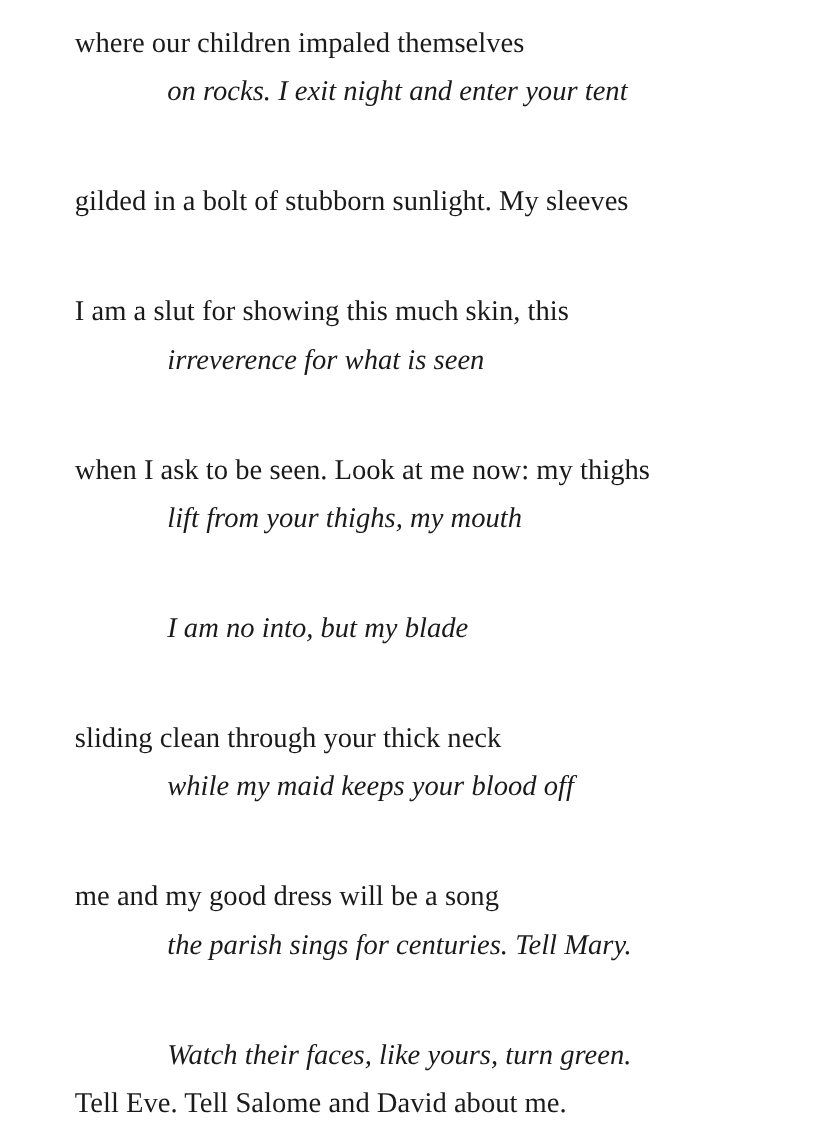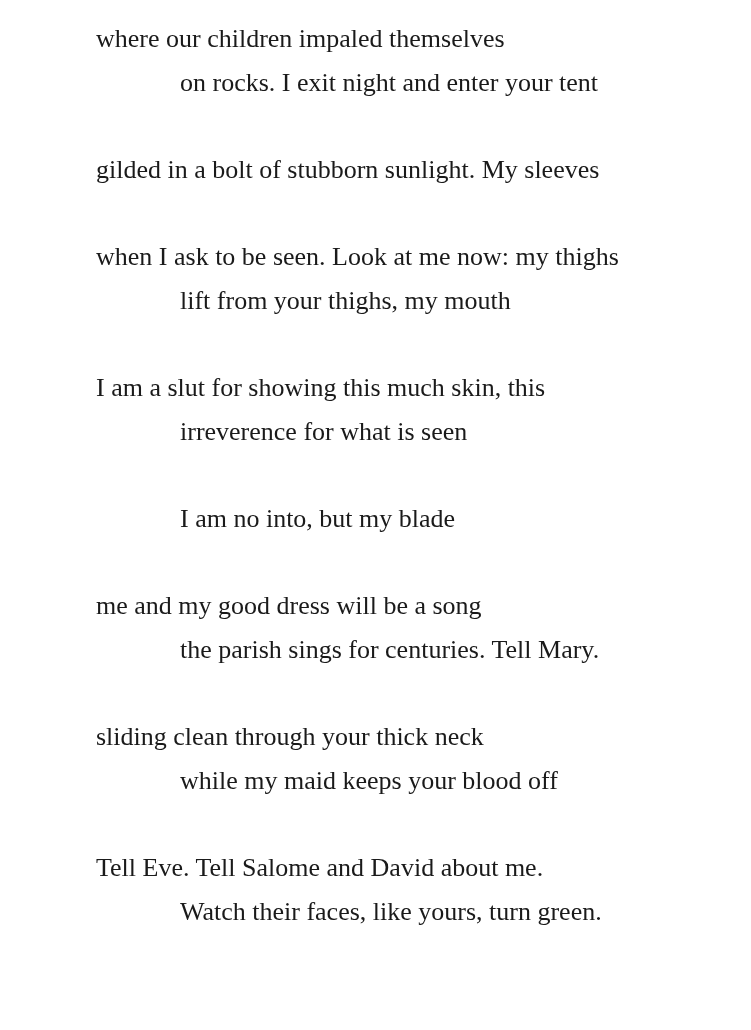--- a/index.html
+++ b/index.html
@@ -10,65 +10,66 @@
   body {
     width: 751px;
     height: 1030px;
     overflow: hidden;
     font-family: "Liberation Serif", "DejaVu Serif", serif;
   }
   .poem-page {
     box-sizing: border-box;
     width: 751px;
     height: 1030px;
-    padding: 17px 40px 8px 96px;
+    padding: 17px 40px 8px 68px;
     color: #1a1a1a;
   }
   .couplet + .couplet {
-    margin-top: 43px;
+    margin-top: 56px;
   }
   .line {
     font-size: 26px;
     line-height: 44px;
     white-space: nowrap;
     letter-spacing: 0;
   }
   .line.indented {
     padding-left: 84px;
+    font-style: italic;
   }
 </style>
 </head>
 <body>
 
 <div class="poem-page">
   <div>
       <div class="couplet">
         <div class="line first">where our children impaled themselves</div>
         <div class="line indented">on rocks. I exit night and enter your tent</div>
       </div>
       <div class="couplet">
         <div class="line first">gilded in a bolt of stubborn sunlight. My sleeves</div>
       </div>
       <div class="couplet">
+        <div class="line first">I am a slut for showing this much skin, this</div>
+        <div class="line indented">irreverence for what is seen</div>
+      </div>
+      <div class="couplet">
         <div class="line first">when I ask to be seen. Look at me now: my thighs</div>
         <div class="line indented">lift from your thighs, my mouth</div>
       </div>
       <div class="couplet">
-        <div class="line first">I am a slut for showing this much skin, this</div>
-        <div class="line indented">irreverence for what is seen</div>
+        <div class="line indented">I am no into, but my blade</div>
       </div>
       <div class="couplet">
-        <div class="line indented">I am no into, but my blade</div>
+        <div class="line first">sliding clean through your thick neck</div>
+        <div class="line indented">while my maid keeps your blood off</div>
       </div>
       <div class="couplet">
         <div class="line first">me and my good dress will be a song</div>
         <div class="line indented">the parish sings for centuries. Tell Mary.</div>
       </div>
       <div class="couplet">
-        <div class="line first">sliding clean through your thick neck</div>
-        <div class="line indented">while my maid keeps your blood off</div>
-      </div>
-      <div class="couplet">
+        <div class="line indented">Watch their faces, like yours, turn green.</div>
         <div class="line first">Tell Eve. Tell Salome and David about me.</div>
-        <div class="line indented">Watch their faces, like yours, turn green.</div>
       </div>
     </div>
 </div>
 
 </body></html>

